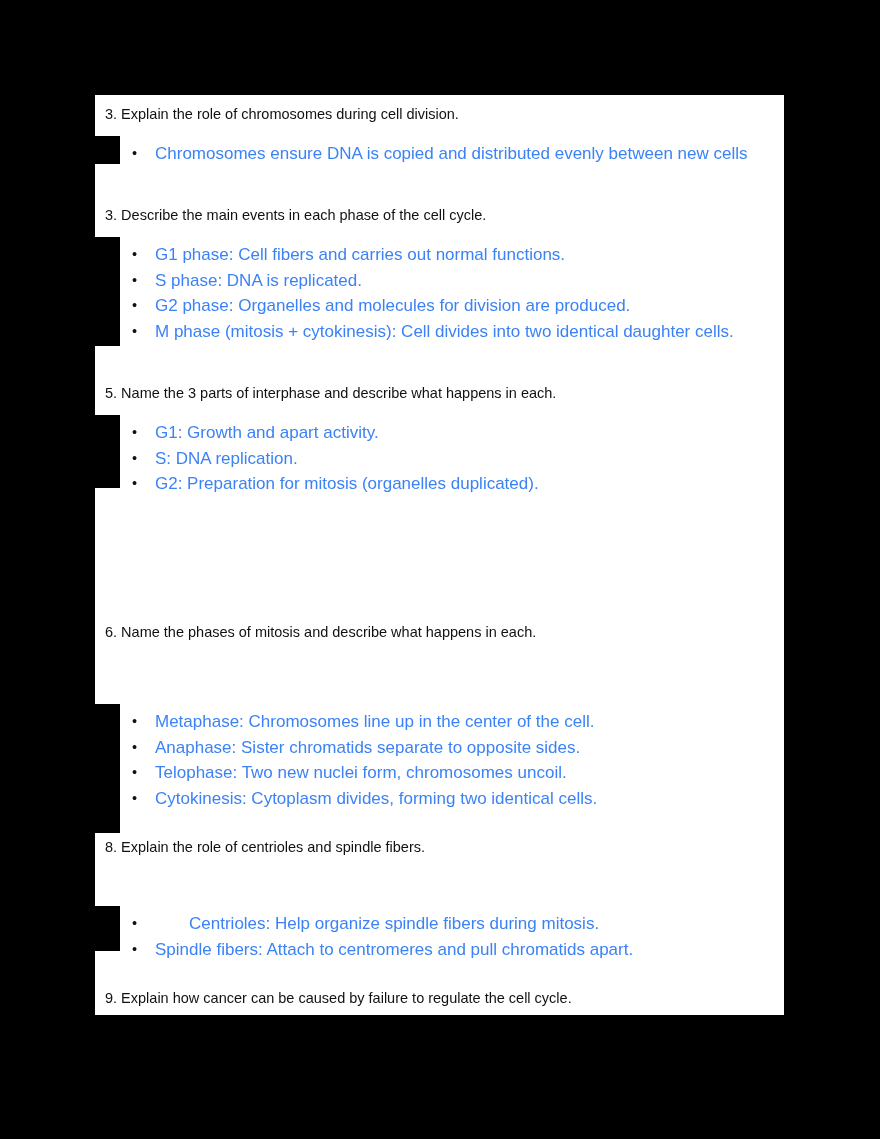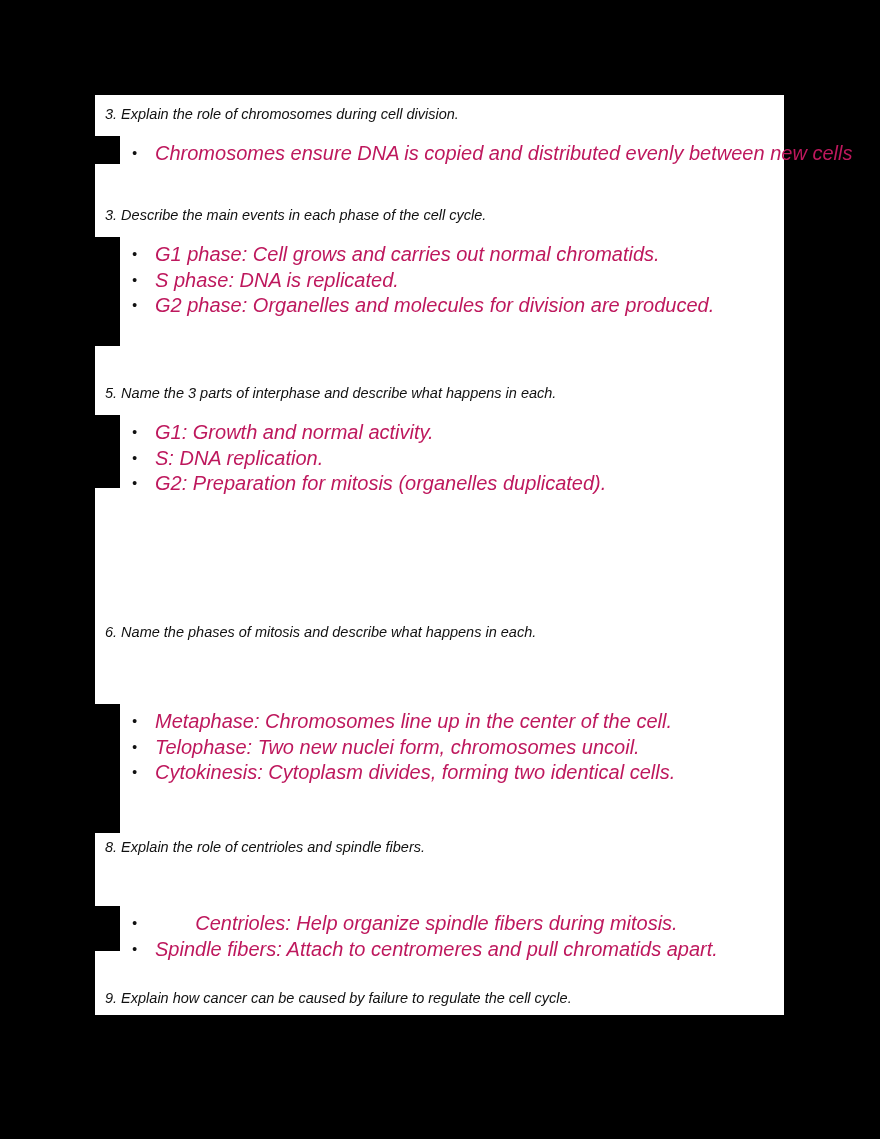--- a/index.html
+++ b/index.html
@@ -15,21 +15,20 @@
     overflow: hidden;
   }
   #page {
     position: absolute;
     left: 95px;
     top: 95px;
     width: 689px;
     height: 920px;
     background: #ffffff;
     color: #111111;
-    font-style: italic;
   }
   
   .notch {
     position: absolute;
     left: 0;
     background: #000000;
   }
   .content {
     position: absolute;
     left: 0;
@@ -44,23 +43,23 @@
     color: #111111;
     white-space: nowrap;
   }
   .bullets {
     position: absolute;
     left: 32px;
   }
   .bullet {
     position: relative;
     display: block;
-    font-size: 20px;
+    font-size: 17px;
     line-height: 25.6px;
-    color: #be185d;
+    color: #3b82f6;
     padding-left: 28px;
     white-space: nowrap;
   }
   .bullet::before {
     content: "\2022";
     position: absolute;
     left: 5px;
     top: 0;
     font-size: 14.5px;
     line-height: 25.6px;
@@ -80,35 +79,37 @@
 
   <div class="content">
 
     <div class="q" style="top:10px;">3. Explain the role of chromosomes during cell division.</div>
     <div class="bullets" style="top:46px;">
       <span class="bullet">Chromosomes ensure DNA is copied and distributed evenly between new cells</span>
     </div>
 
     <div class="q" style="top:111px;">3. Describe the main events in each phase of the cell cycle.</div>
     <div class="bullets" style="top:147px;">
-      <span class="bullet">G1 phase: Cell grows and carries out normal chromatids.</span>
+      <span class="bullet">G1 phase: Cell fibers and carries out normal functions.</span>
       <span class="bullet">S phase: DNA is replicated.</span>
       <span class="bullet">G2 phase: Organelles and molecules for division are produced.</span>
+      <span class="bullet">M phase (mitosis + cytokinesis): Cell divides into two identical daughter cells.</span>
     </div>
 
     <div class="q" style="top:289px;">5. Name the 3 parts of interphase and describe what happens in each.</div>
     <div class="bullets" style="top:325px;">
-      <span class="bullet">G1: Growth and normal activity.</span>
+      <span class="bullet">G1: Growth and apart activity.</span>
       <span class="bullet">S: DNA replication.</span>
       <span class="bullet">G2: Preparation for mitosis (organelles duplicated).</span>
     </div>
 
     <div class="q" style="top:528px;">6. Name the phases of mitosis and describe what happens in each.</div>
     <div class="bullets" style="top:614px;">
       <span class="bullet">Metaphase: Chromosomes line up in the center of the cell.</span>
+      <span class="bullet">Anaphase: Sister chromatids separate to opposite sides.</span>
       <span class="bullet">Telophase: Two new nuclei form, chromosomes uncoil.</span>
       <span class="bullet">Cytokinesis: Cytoplasm divides, forming two identical cells.</span>
     </div>
 
     <div class="q" style="top:743px;">8. Explain the role of centrioles and spindle fibers.</div>
     <div class="bullets" style="top:816px;text-align:center;">
       <span class="bullet">Centrioles: Help organize spindle fibers during mitosis.</span>
       <span class="bullet">Spindle fibers: Attach to centromeres and pull chromatids apart.</span>
     </div>
 

